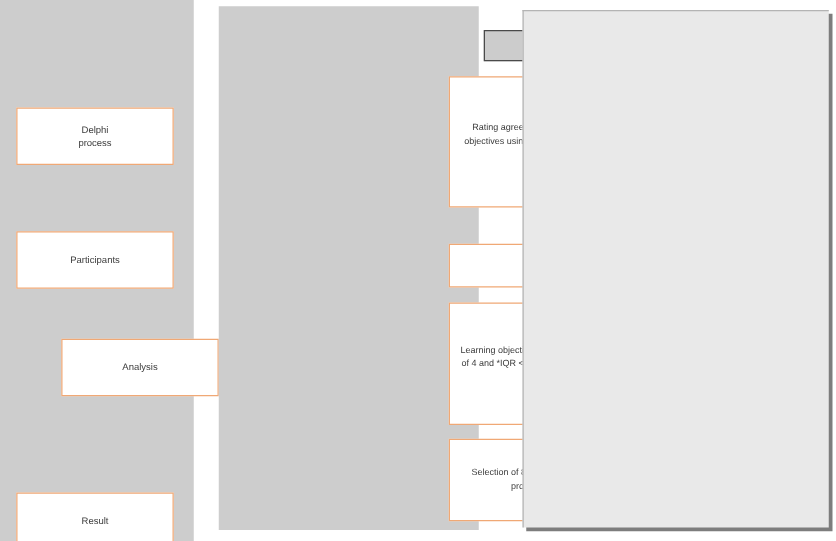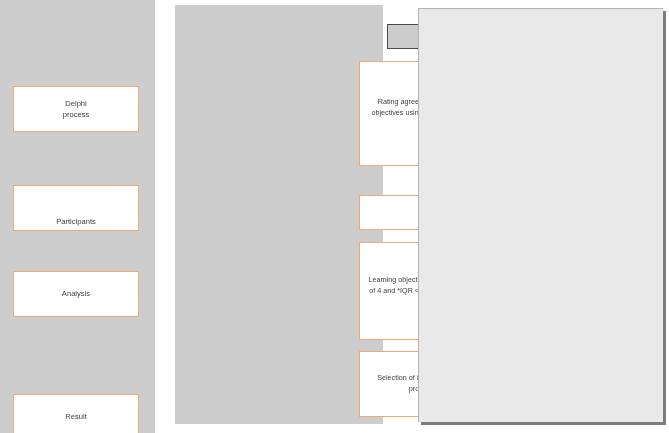--- a/index.html
+++ b/index.html
@@ -49,21 +49,21 @@
   
   .obox {
     position: absolute;
     box-sizing: border-box;
     background: #ffffff;
     border: 1px solid #f0a875;
     display: flex;
     align-items: center;
     justify-content: center;
     text-align: center;
-    padding: 3px 5px;
+    padding: 16px 5px;
     font-size: 7.2px;
     line-height: 1.5;
     color: #3c3c3c;
   }
   .hbox {
     position: absolute;
     box-sizing: border-box;
     background: #cccccc;
     border: 1px solid #4a4a4a;
     display: flex;
@@ -75,22 +75,22 @@
   }
 
   
   .left-box {
     left: 13px;
     width: 126px;
     height: 46px;
     font-size: 7.6px;
   }
   #lb-0 { top: 86px; }
-  #lb-1 { top: 185px; align-items: flex-end; }
-  #lb-2 { top: 271px; }
+  #lb-1 { top: 185px; }
+  #lb-2 { top: 271px; margin-left: 36px; }
   #lb-3 { top: 362px; margin-top: 32px; }
 
   
   #mid-header {
     left: 212px;
     top: 19px;
     width: 135px;
     height: 25px;
   }
   .mid-box { left: 184px; width: 191px; }

